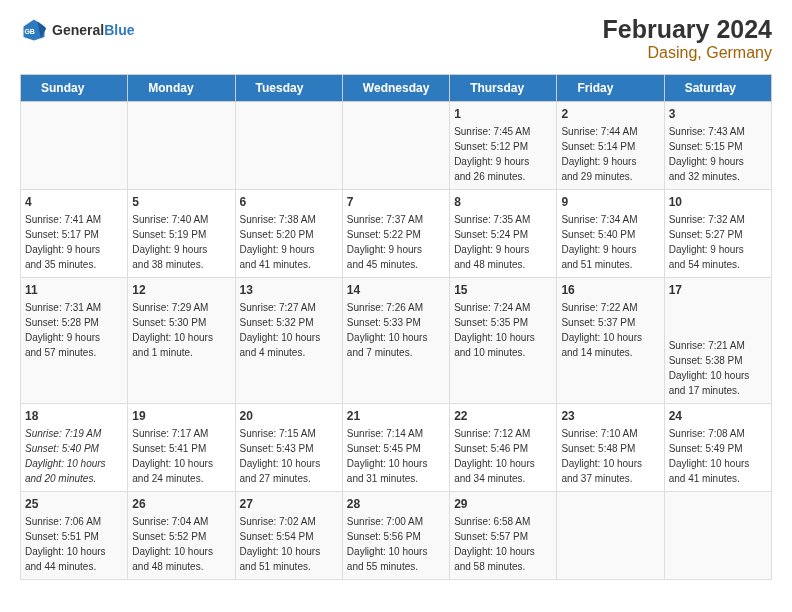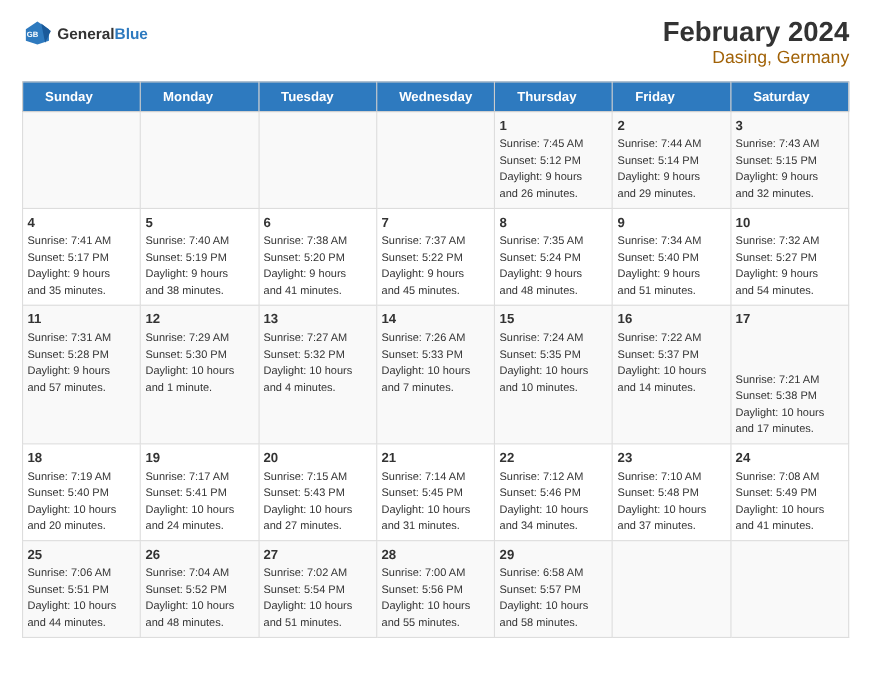--- a/index.html
+++ b/index.html
@@ -249,21 +249,21 @@
             <div class="day-num">17</div>
             <div class="day-info" style="white-space: pre-line; margin-top: 41px;">Sunrise: 7:21 AM
 Sunset: 5:38 PM
 Daylight: 10 hours
 and 17 minutes.</div>
           </td>
         </tr>
         <tr>
           <td>
             <div class="day-num">18</div>
-            <div class="day-info" style="white-space: pre-line;">Sunrise: 7:19 AM
+            <div class="day-info" style="white-space: pre-line; font-style: italic;">Sunrise: 7:19 AM
 Sunset: 5:40 PM
 Daylight: 10 hours
 and 20 minutes.</div>
           </td>
           <td>
             <div class="day-num">19</div>
             <div class="day-info" style="white-space: pre-line;">Sunrise: 7:17 AM
 Sunset: 5:41 PM
 Daylight: 10 hours
 and 24 minutes.</div>

